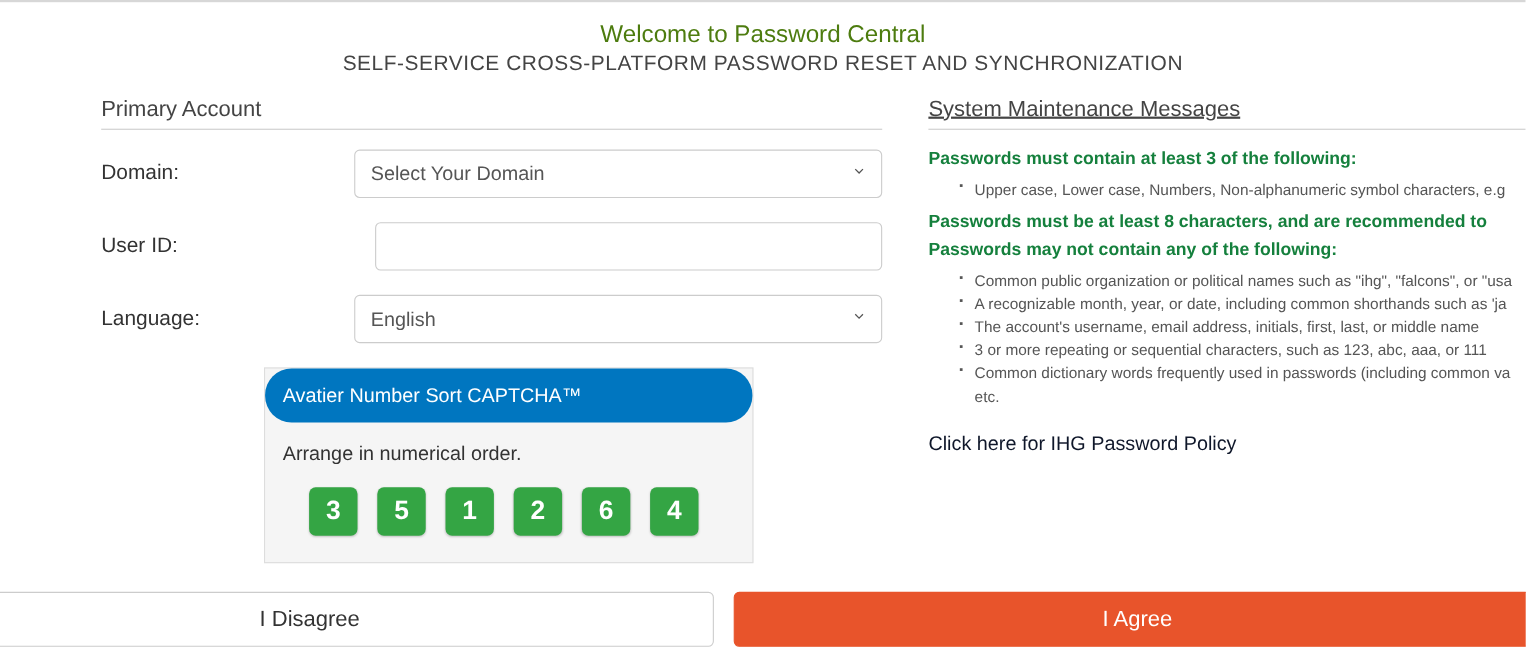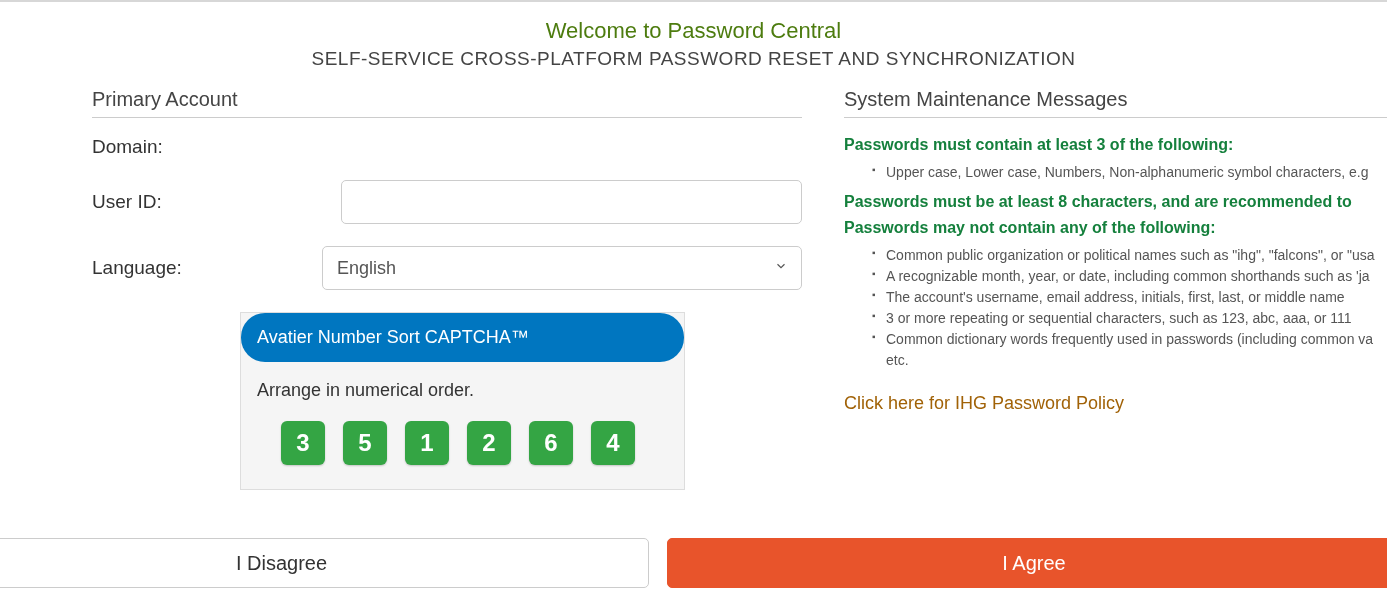--- a/index.html
+++ b/index.html
@@ -136,20 +136,21 @@
       cursor: grab;
       box-shadow: 0 1px 2px rgba(0,0,0,0.2);
     }
     .msg-heading {
       font-size: 20px;
       color: #444;
       font-weight: 400;
       padding-bottom: 6px;
       border-bottom: 1px solid #ccc;
       margin-bottom: 18px;
+      text-decoration: underline;
     }
     .rule-title {
       color: #15803d;
       font-weight: bold;
       font-size: 16px;
       margin-top: 8px;
       margin-bottom: 8px;
     }
     .rule-list {
       list-style: none;
@@ -166,21 +167,21 @@
     .rule-list li::before {
       content: "▪";
       position: absolute;
       left: 0;
       top: 0;
       color: #555;
       font-size: 10px;
     }
     .policy-link {
       display: inline-block;
-      color: #a16207;
+      color: #0f172a;
       font-size: 18px;
       text-decoration: none;
       margin-top: 12px;
       cursor: pointer;
     }
     .button-bar {
       position: absolute;
       bottom: 12px;
       left: 4px;
       width: 100%;
@@ -226,20 +227,30 @@
   <div class="header-title">Welcome to Password Central</div>
   <div class="header-subtitle">SELF-SERVICE CROSS-PLATFORM PASSWORD RESET AND SYNCHRONIZATION</div>
 </div>
 
 <div class="content-wrap">
   <div class="left-col">
     <div class="section-heading">Primary Account</div>
 
     <div class="form-row">
       <div class="form-label">Domain:</div>
+      <div class="select-wrap">
+        <select class="form-control form-select">
+          <option>Select Your Domain</option>
+        </select>
+        <span class="chev">
+          <svg viewBox="0 0 24 24" fill="none" stroke="#555" stroke-width="2">
+              <polyline points="6 9 12 15 18 9"></polyline>
+            </svg>
+        </span>
+      </div>
     </div>
 
     <div class="form-row">
       <div class="form-label">User ID:</div>
       <input type="text" class="form-control" value="" style="">
     </div>
 
     <div class="form-row">
       <div class="form-label">Language:</div>
       <div class="select-wrap">

